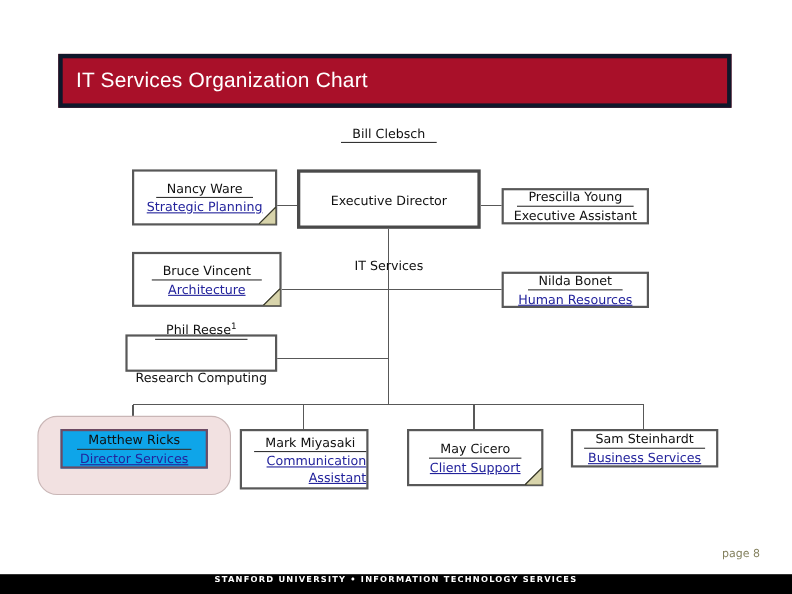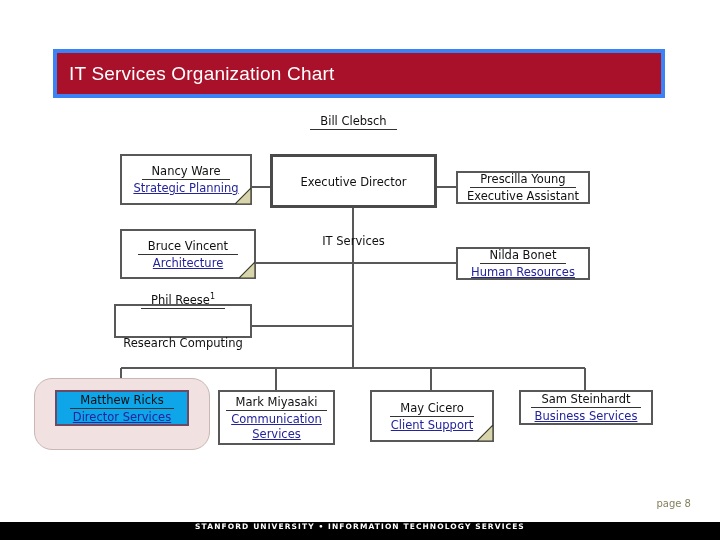--- a/index.html
+++ b/index.html
@@ -16,21 +16,21 @@
   }
 
   
   #title-banner {
     position: absolute;
     left: 53px;
     top: 49px;
     width: 612px;
     height: 49px;
     background: #a91029;
-    border: 4px solid #3b82f6;
+    border: 4px solid #0f172a;
     box-sizing: border-box;
     display: flex;
     align-items: center;
   }
   #title-text {
     color: #ffffff;
     font-size: 19px;
     font-family: "Liberation Sans", sans-serif;
     padding-left: 12px;
     letter-spacing: 0.2px;
@@ -227,24 +227,24 @@
   <div class="org-box" style="left:114px; top:288px; width:138px; height:34px;gap:26px;">
     <div class="box-name"><span>Phil Reese</span><sup>1</sup></div>
     <div class="box-role">Research Computing</div>
   </div>
 
   <div class="org-box highlighted-box" style="left:55px; top:374px; width:134px; height:36px;">
     <div class="box-name">Matthew Ricks</div>
     <div class="box-role link">Director Services</div>
   </div>
 
-  <div class="org-box" style="left:218px; top:374px; width:117px; height:55px;">
+  <div class="org-box" style="left:218px; top:374px; width:117px; height:55px;align-items:flex-end;">
     <div class="box-name">Mark Miyasaki</div>
     <div class="box-role link">Communication</div>
-    <div class="box-role link">Services</div>
+    <div class="box-role link">Assistant</div>
   </div>
 
   <div class="org-box" style="left:370px; top:374px; width:124px; height:52px;">
     <div class="box-name">May Cicero</div>
     <div class="box-role link">Client Support</div>
     <div class="note-corner-outline">
       <svg width="16" height="16" viewBox="0 0 16 16">
         <polygon points="16,0 16,16 0,16" fill="#d8d4ab" stroke="#3a3a2a" stroke-width="1.2"></polygon>
       </svg>
     </div>

